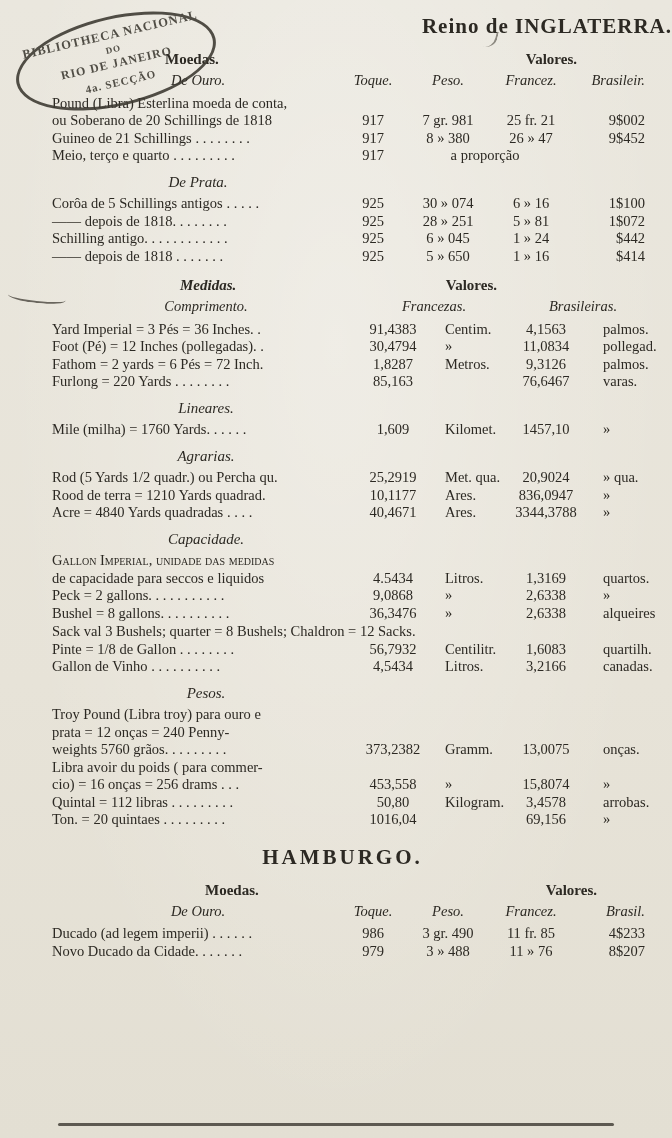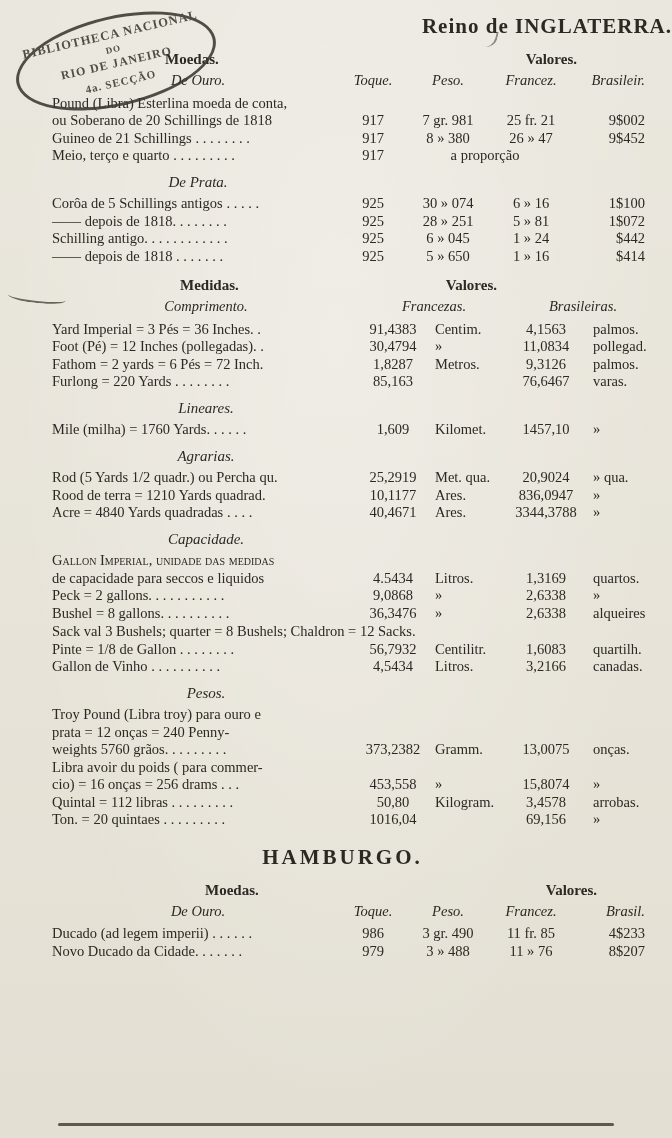--- a/index.html
+++ b/index.html
@@ -22,21 +22,21 @@
   
   .page-header { position:relative; padding-top:40px; text-align:center; }
   .header-title { font-weight:bold; font-size:16px; letter-spacing:5px; }
   .page-number { position:absolute; right:42px; top:40px; font-weight:bold; font-size:15px; }
   .country-title { margin:14px 0 0; text-align:right; font-size:21px; font-weight:bold; letter-spacing:1px; }
   .hamburg-title { margin:16px 8px 0; text-align:center; font-size:21px; font-weight:bold; letter-spacing:3px;padding-left:13px; }
   
   .group-headers { display:flex; margin-top:12px; font-weight:bold; font-size:15px; }
   .gh-coins .gh-left { margin-left:165px; }
   .gh-coins .gh-right { margin-left:auto; margin-right:95px; }
-  .gh-medidas .gh-left { margin-left:180px; }
+  .gh-medidas .gh-left { margin-left:180px;font-style:italic; }
   .gh-medidas .gh-right { margin-left:auto; margin-right:175px; }
   .gh-hamburg .gh-left { margin-left:205px; }
   .gh-hamburg .gh-right { margin-left:auto; margin-right:75px; }
   
   table.tbl { margin-left:52px; margin-top:4px; border-collapse:collapse; table-layout:fixed; }
   .tbl td { vertical-align:bottom; font-size:14.5px; line-height:17.5px; padding:0; }
   .ital { font-style:italic; }
   .ctr { text-align:center; }
   .col-heads td { padding-bottom:5px; font-style:italic; }
   .subhead-row td { padding:9px 0 4px; font-size:15px; }
@@ -47,21 +47,21 @@
   .c-peso { width:92px; text-align:center; }
   .c-fra { width:74px; text-align:center; }
   .c-bra { width:77px; text-align:right; padding-right:2px; }
   .c-span { text-align:center; }
   
   .m-lbl { width:308px; }
   .m-fr { width:148px; }
   .m-br { width:150px; }
   .num { display:inline-block; width:66px; text-align:center; }
   .num-br { width:76px; }
-  .unit { margin-left:9px; }
+  .unit { margin-left:19px; }
   .full-note td { padding-top:1px; }
   
   .artifact-curve { position:absolute; top:30px; left:482px; width:13px; height:18px;
                     border-right:2px solid #5a564d; border-radius:0 0 12px 0;
                     transform:rotate(14deg); opacity:.65; }
   .ink-flourish { position:absolute; top:292px; left:8px; width:58px; height:9px;
                   border-bottom:2.5px solid #4a463e; border-radius:0 0 100% 100%;
                   transform:rotate(6deg); opacity:.8; }
   .bottom-line { position:absolute; bottom:12px; left:58px; width:556px; height:3.5px;
                  background:#45423a; border-radius:2px; opacity:.85; }

